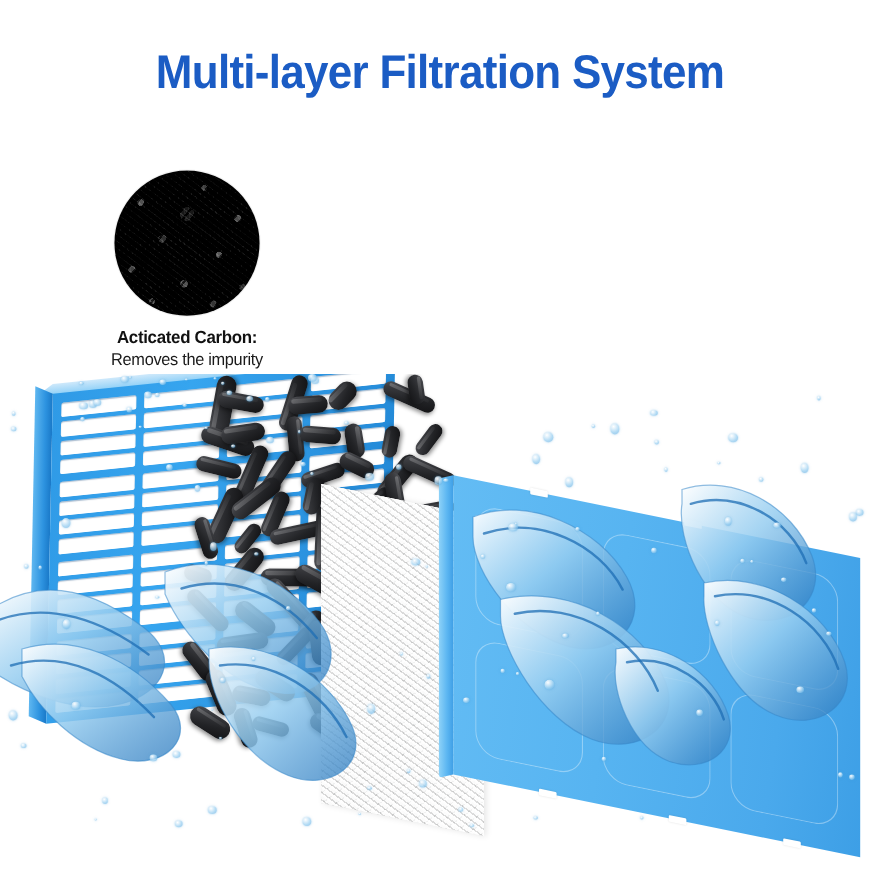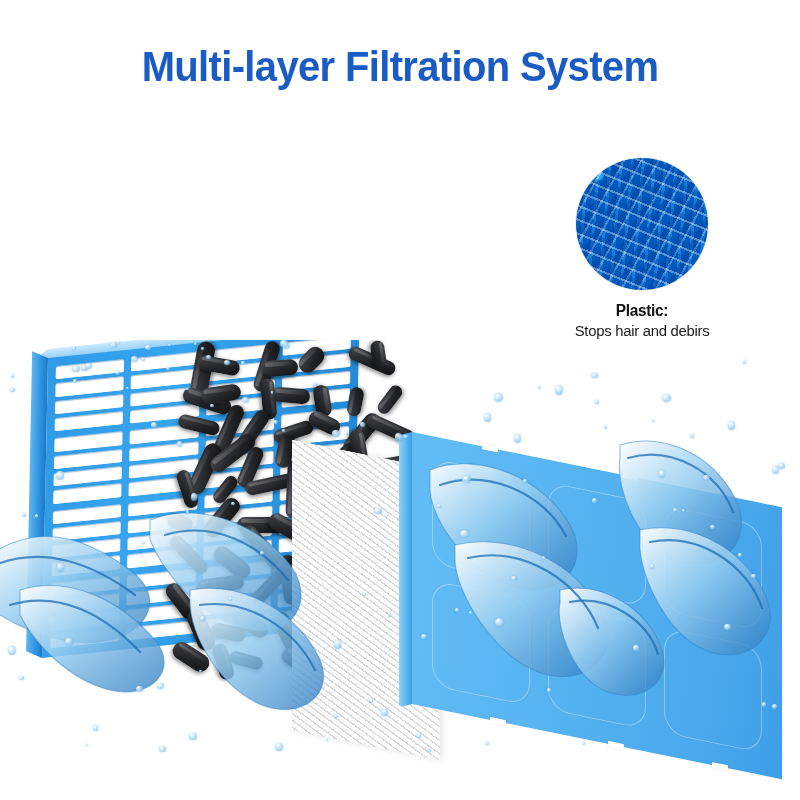--- a/index.html
+++ b/index.html
@@ -347,29 +347,29 @@
     box-shadow: 0 0 2px rgba(70,160,220,0.5);
   }
 </style>
 </head>
 <body>
 
 <div id="page">
 
   <div id="title">Multi-layer Filtration System</div>
 
-
-
-  <div class="feature f2">
+  <div class="feature f0">
     <div class="circle-wrap">
-      <div class="plastic-circle"></div>
+      <div class="carbon-circle"></div>
     </div>
-    <div class="feat-title">Plastic:</div>
-    <div class="feat-desc">Stops hair and debirs</div>
+    <div class="feat-title">Acticated Carbon:</div>
+    <div class="feat-desc">Removes the impurity</div>
   </div>
+
+
 
   <div id="product">
 
     <div id="grid-panel">
       <div class="gp-top"></div>
       <div class="gp-edge"></div>
       <div class="gp-body" id="gp-body">
           <div class="gp-block">
             <div class="gp-slot"></div>
             <div class="gp-slot"></div>

